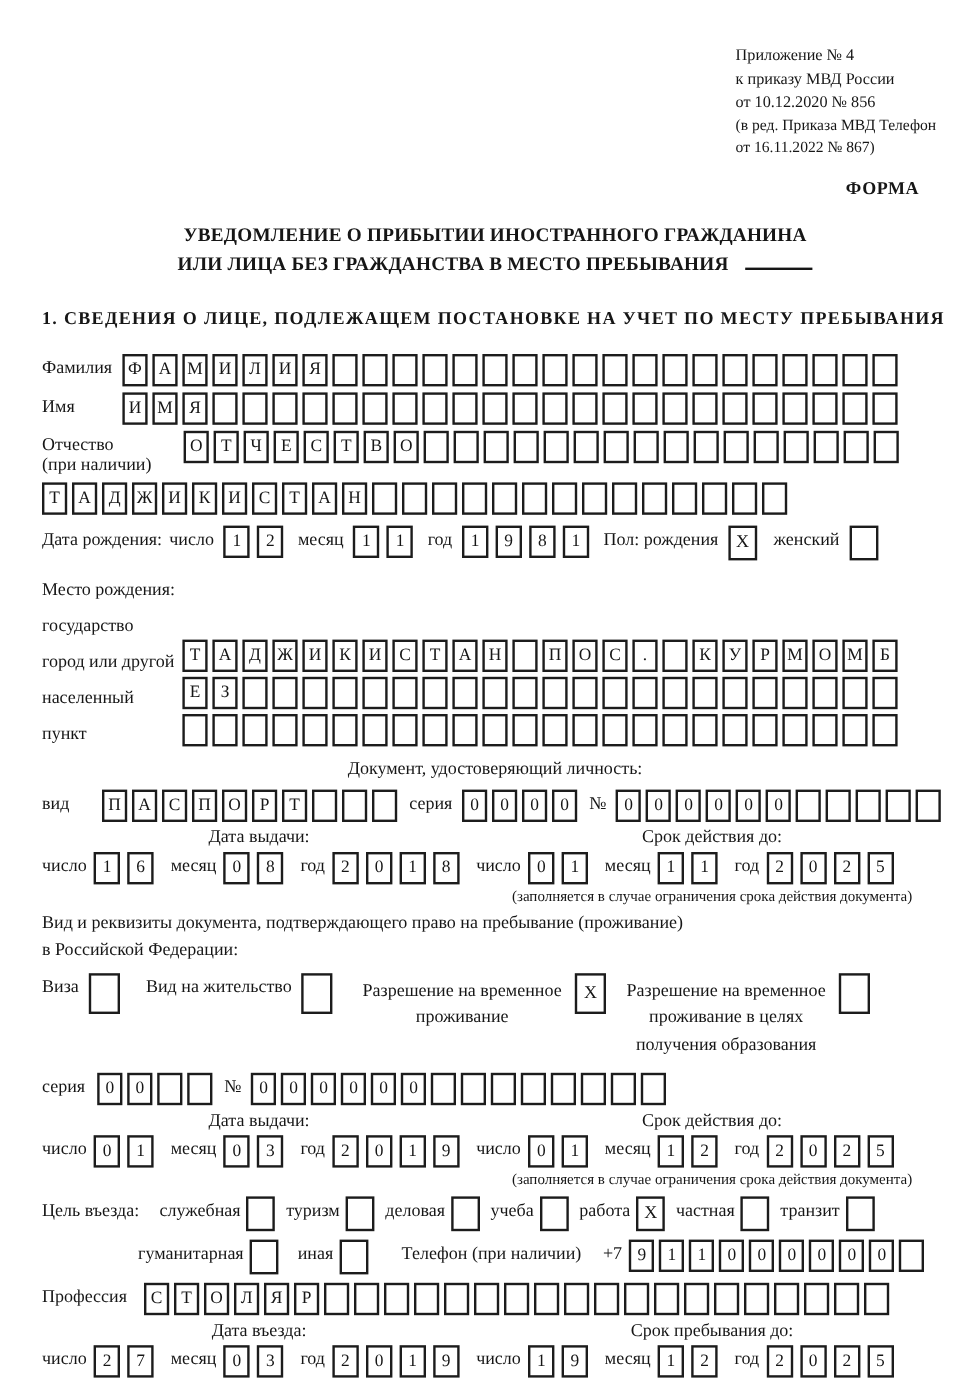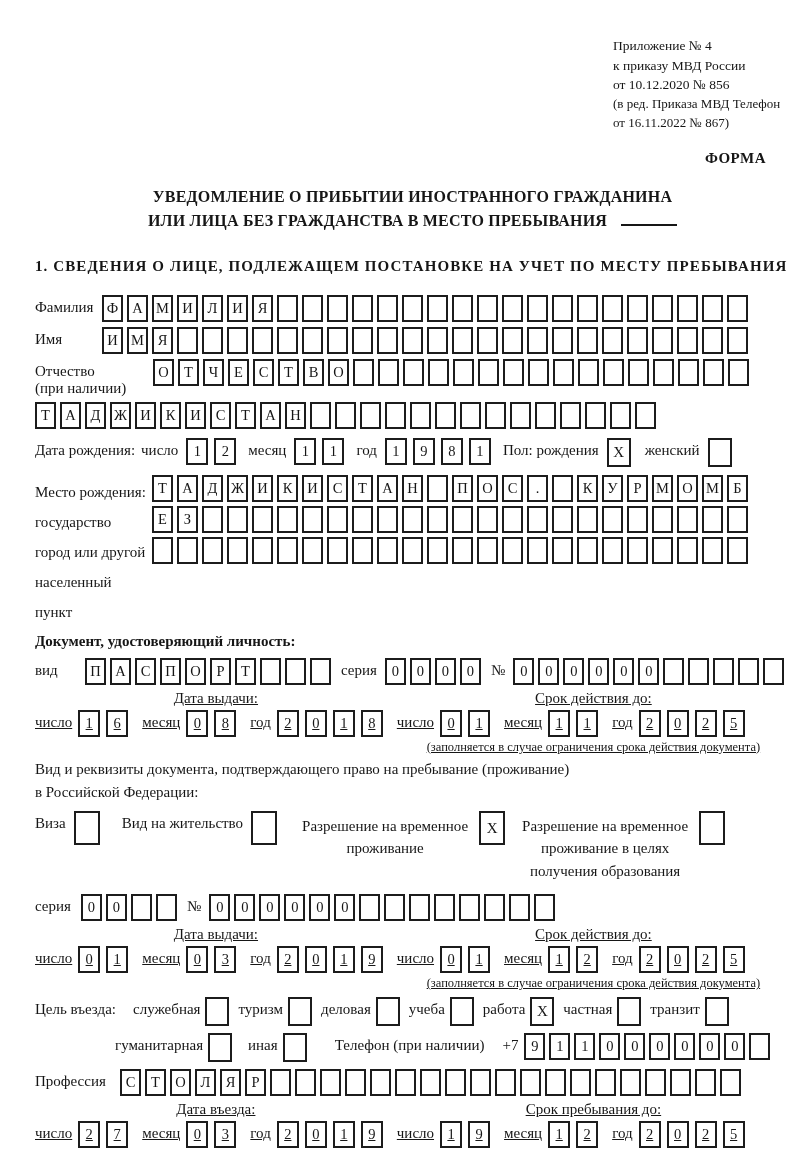--- a/index.html
+++ b/index.html
@@ -34,31 +34,31 @@
   .dcells .cell { width:22px; margin-right:6px; }
   .inlbl { padding-top:4px; margin:0 8px 0 6px; }
   .sp-l { margin-left:14px; }
   .box {
     display:inline-block; width:24px; height:29px; border:2px solid #1c1c1c;
     text-align:center; line-height:25px; font-size:15px; background:#fff;
   }
   .box-lg { width:26px; height:34px; line-height:30px; }
 
   
-  .dates { display:flex; margin-top:0; margin-bottom:6px;text-decoration:underline; }
+  .dates { display:flex; margin-top:0; margin-bottom:6px; }
   .dcol1 { flex:0 0 46%; }
   .dcol2 { flex:1 1 auto; }
   .dtitle { text-align:center; margin-bottom:3px; }
   .dgroup { display:flex; align-items:flex-start; }
   .dgroup .dlabel { padding-top:4px; margin-right:6px; }
   .dgroup .dlabel + .cells { margin-right:8px; }
   .dnote { font-size:12.5px; text-align:center; margin-top:3px; }
 
   .plain { margin:6px 0; }
-  .center-bold { font-weight:bold; margin:6px 0 8px 0; }
+  .center-bold { text-align:center; font-weight:normal; margin:6px 0 8px 0; }
 
   
   .permits { display:flex; align-items:flex-start; margin:10px 0 12px 0; }
   .permit { display:flex; align-items:flex-start; }
   .permit .plabel { padding-top:4px; }
   .permit .plabel-multi { width:172px; text-align:center; line-height:1.5; }
   .permit .box { margin-left:8px; } .g2 { margin-left:22px; } .g3 { margin-left:14px; }
 
   
   .purpose-row { display:flex; align-items:flex-start; margin-bottom:7px; }
@@ -232,21 +232,21 @@
         <span class="cell">9</span>
         <span class="cell">8</span>
         <span class="cell">1</span>
       </span>
     <span class="inlbl"><span>Пол:</span> <span>рождения</span></span>
     <span class="box">X</span>
     <span class="inlbl sp-l">женский</span>
     <span class="box"></span>
   </div>
 
-  <div class="row" style="margin-top:8px;">
+  <div class="row" style="margin-top:8px;align-items:flex-end;">
     <div class="lbl w117" style="line-height:30px; padding-top:2px;">
       <div>Место рождения:</div>
       <div>государство</div>
       <div>город или другой</div>
       <div>населенный пункт</div>
     </div>
     <div>
       <div class="cells" style="margin-bottom:4px;">
           <span class="cell">Т</span>
           <span class="cell">А</span>

